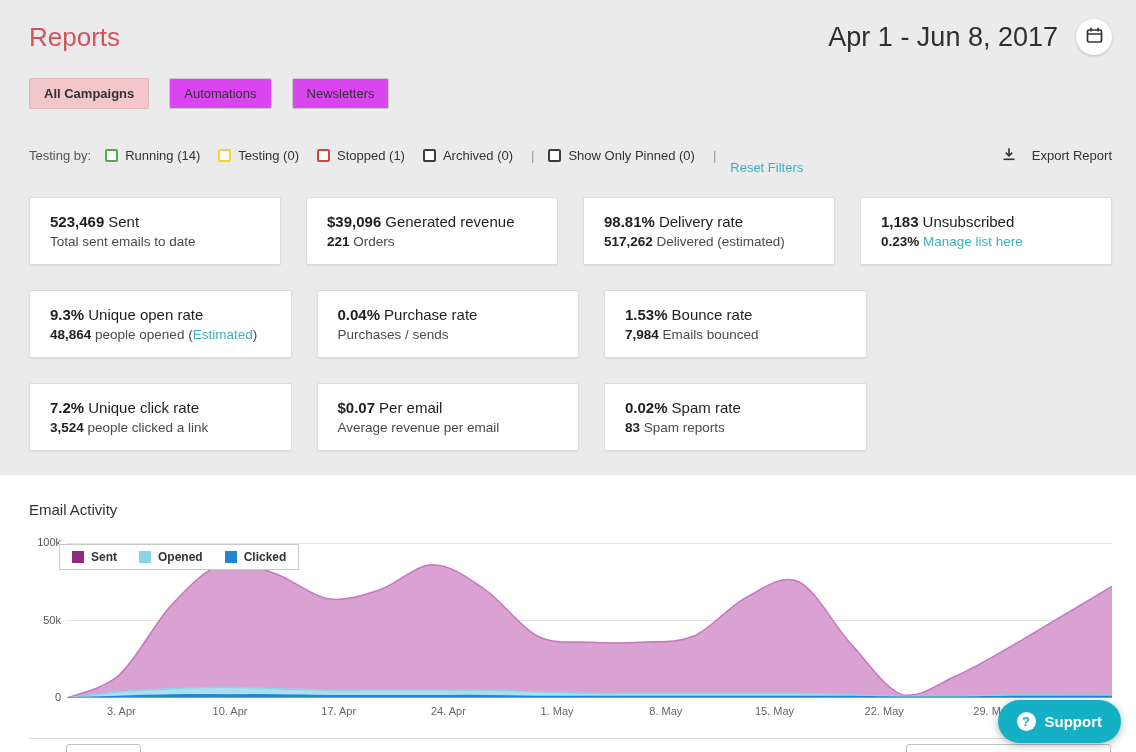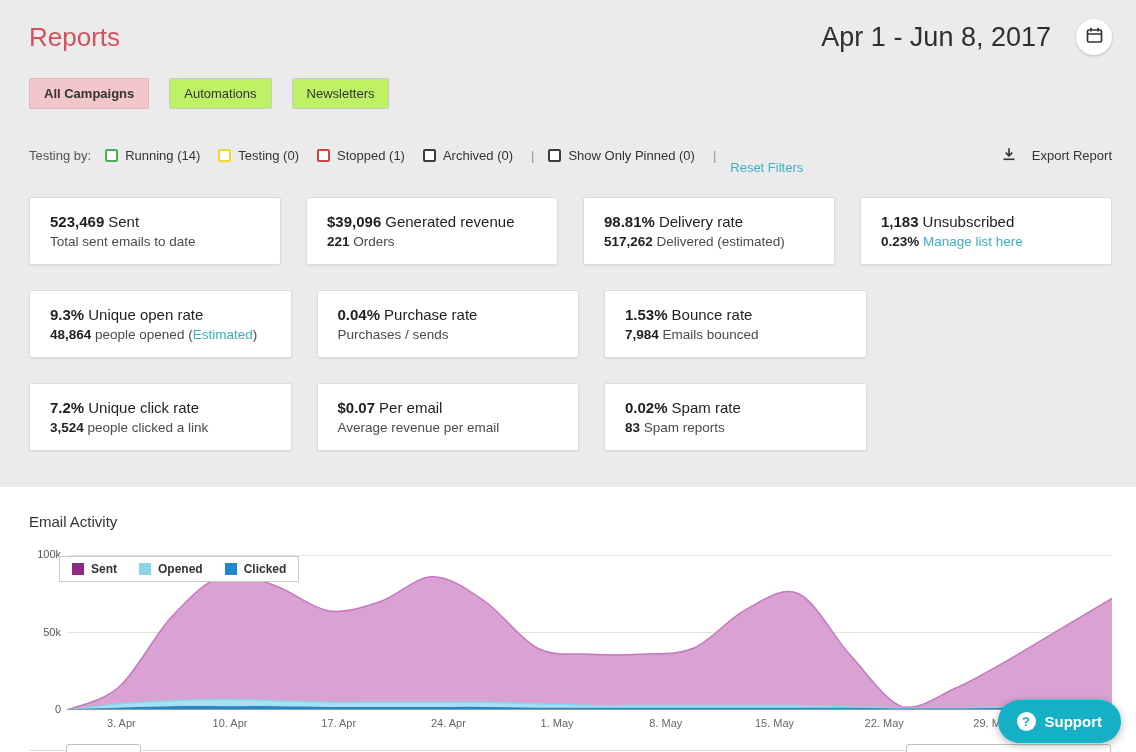--- a/index.html
+++ b/index.html
@@ -5,30 +5,30 @@
   * { box-sizing: border-box; margin: 0; padding: 0; }
   html,body { width:1136px; height:752px; }
   body {
     position: relative;
     overflow: hidden;
     background: #ebebeb;
     font-family: "Liberation Sans", sans-serif;
     color: #333;
   }
   
-  .top-section { padding: 19px 24px 36px 29px; }
+  .top-section { padding: 19px 24px 24px 29px; }
   .header-row { display:flex; justify-content:space-between; align-items:center; }
   .page-title { font-size:26px; font-weight:400; color:#d4515c; }
-  .date-area { display:flex; align-items:center; gap:25px; }
+  .date-area { display:flex; align-items:center; gap:18px; }
   .date-range { font-size:27px; color:#2f2f2f; }
   .calendar-btn { width:36px; height:36px; border-radius:50%; border:none; background:#fff;
     box-shadow:0 1px 3px rgba(0,0,0,.2); display:flex; align-items:center; justify-content:center; cursor:pointer; }
   
   .tabs { display:flex; gap:20px; margin-top:23px; }
-  .tab { font-size:13px; color:#333; background:#bef264; border:1px solid #c9c9c9; border-radius:2px;
+  .tab { font-size:13px; color:#333; background:#d946ef; border:1px solid #c9c9c9; border-radius:2px;
     padding:7px 14px; cursor:pointer; }
   .tab.active { background:#f3c6c9; border-color:#e7b2b7; font-weight:bold; }
   
   .filter-row { display:flex; align-items:center; margin-top:27px; font-size:13px; color:#333; }
   .filter-by { color:#555; margin-right:14px; }
   .filter-item { display:flex; align-items:center; margin-right:18px; cursor:pointer; }
   .filter-checkbox { width:13px; height:13px; background:#fff; border:2px solid #999; border-radius:2px; margin-right:7px; }
   .sep { color:#9a9a9a; margin:0 14px 0 0; }
   .reset-link { color:#3cb0c4; cursor:pointer;margin-top:24px; }
   .export { margin-left:auto; display:flex; align-items:center; gap:16px; cursor:pointer; background:none; border:none;

